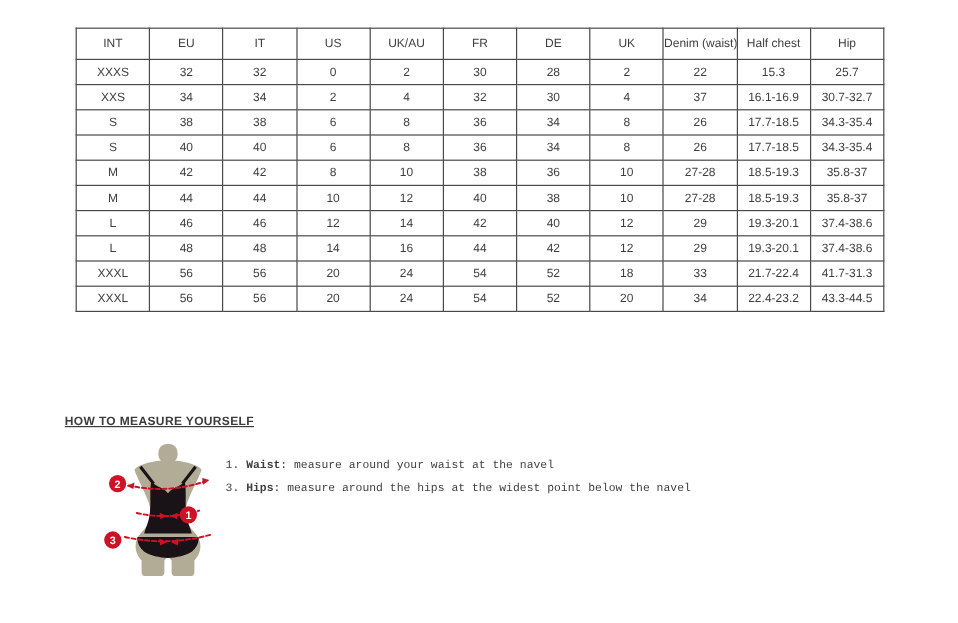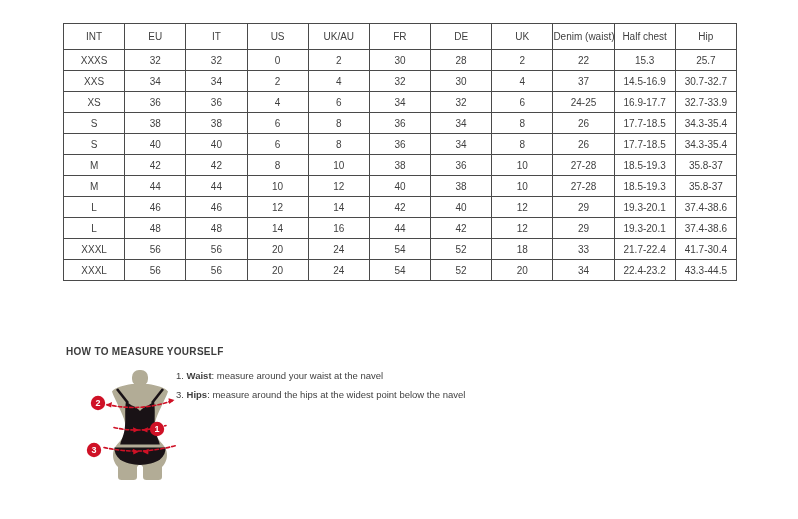--- a/index.html
+++ b/index.html
@@ -34,38 +34,40 @@
     padding: 0;
     font-weight: 400;
     overflow: hidden;
     white-space: nowrap;
   }
   table.size-table thead th { height: 25px; }
   table.size-table tbody td { height: 20px; }
   
   .measure-heading {
     position: absolute;
-    left: 66px;
+    left: 54px;
     top: 346px;
     margin: 0;
     font-size: 10px;
     font-weight: 700;
     letter-spacing: 0.3px;
     color: #3c3c3c;
+    text-decoration: underline;
   }
   ol.measure-steps {
     position: absolute;
     left: 176px;
     top: 370px;
-    margin: 0;
+    margin: 12px;
     padding: 0;
     list-style: none;
     font-size: 9.5px;
     line-height: 11px;
     color: #3f3f3f;
+    font-family: Liberation Mono, monospace;
   }
   ol.measure-steps li { margin: 0 0 7.5px 0; }
   ol.measure-steps .step-label { font-weight: 700; }
   svg.mannequin {
     position: absolute;
     left: 84px;
     top: 366px;
   }
 </style>
 </head>
@@ -106,35 +108,22 @@
         <tr>
           <td>XXS</td>
           <td>34</td>
           <td>34</td>
           <td>2</td>
           <td>4</td>
           <td>32</td>
           <td>30</td>
           <td>4</td>
           <td>37</td>
-          <td>14.5-16.9</td>
+          <td>16.1-16.9</td>
           <td>30.7-32.7</td>
-        </tr>
-        <tr>
-          <td>XS</td>
-          <td>36</td>
-          <td>36</td>
-          <td>4</td>
-          <td>6</td>
-          <td>34</td>
-          <td>32</td>
-          <td>6</td>
-          <td>24-25</td>
-          <td>16.9-17.7</td>
-          <td>32.7-33.9</td>
         </tr>
         <tr>
           <td>S</td>
           <td>38</td>
           <td>38</td>
           <td>6</td>
           <td>8</td>
           <td>36</td>
           <td>34</td>
           <td>8</td>
@@ -211,21 +200,21 @@
           <td>XXXL</td>
           <td>56</td>
           <td>56</td>
           <td>20</td>
           <td>24</td>
           <td>54</td>
           <td>52</td>
           <td>18</td>
           <td>33</td>
           <td>21.7-22.4</td>
-          <td>41.7-30.4</td>
+          <td>41.7-31.3</td>
         </tr>
         <tr>
           <td>XXXL</td>
           <td>56</td>
           <td>56</td>
           <td>20</td>
           <td>24</td>
           <td>54</td>
           <td>52</td>
           <td>20</td>

